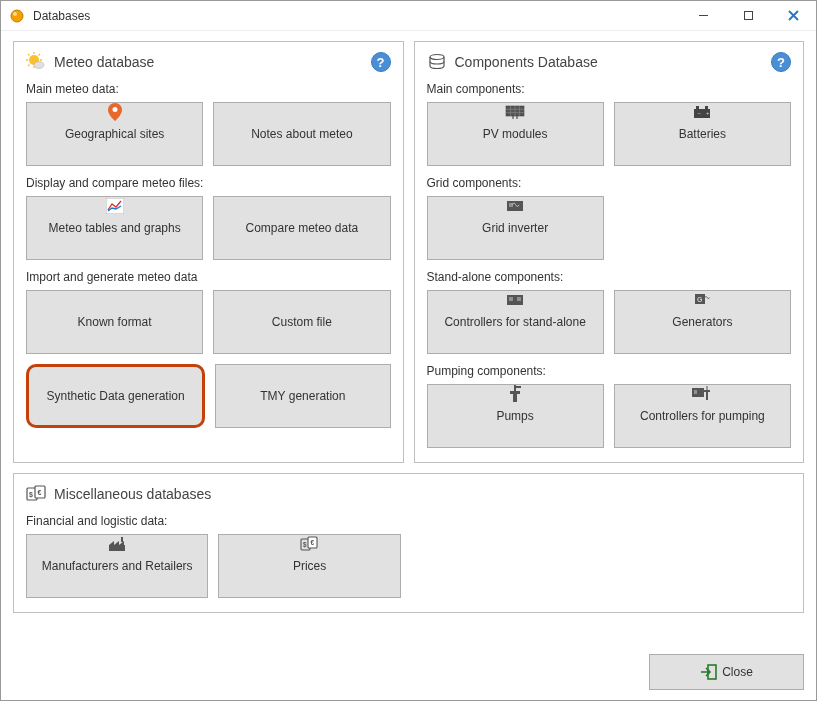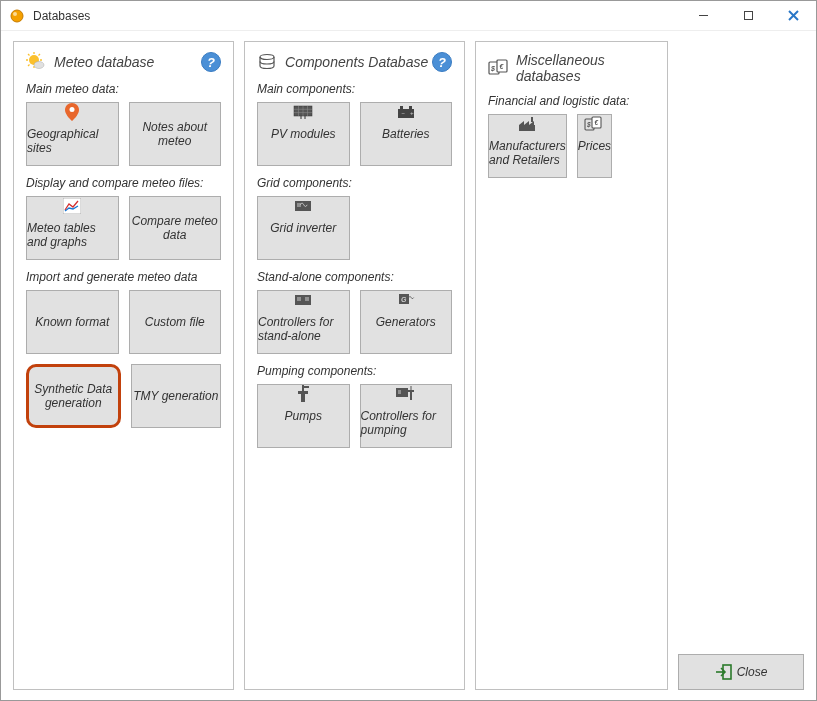--- a/index.html
+++ b/index.html
@@ -41,23 +41,22 @@
     }
     .titlebar-btn.close {
       color: #2976c7;
       font-size: 16px;
       font-weight: bold;
     }
     .content {
       padding: 10px 12px;
       height: calc(100% - 30px);
       display: flex;
-      flex-direction: row;
+      flex-direction: column;
       gap: 10px;
-      font-style: italic;
     }
     .top-row {
       display: flex;
       gap: 10px;
     }
     .panel {
       border: 1px solid #c0c0c0;
       padding: 10px 12px 14px 12px;
       background: #fff;
     }
@@ -131,21 +130,21 @@
       border: 1px solid #c0c0c0;
       padding: 10px 12px 14px 12px;
     }
     .footer {
       margin-top: auto;
       display: flex;
       justify-content: flex-end;
       padding-top: 8px;
     }
     .close-btn {
-      width: 126px;
+      width: 155px;
       height: 36px;
       background: #e1e1e1;
       border: 1px solid #adadad;
       display: flex;
       align-items: center;
       justify-content: center;
       gap: 4px;
       cursor: pointer;
       font-size: 12px;
       color: #333;

